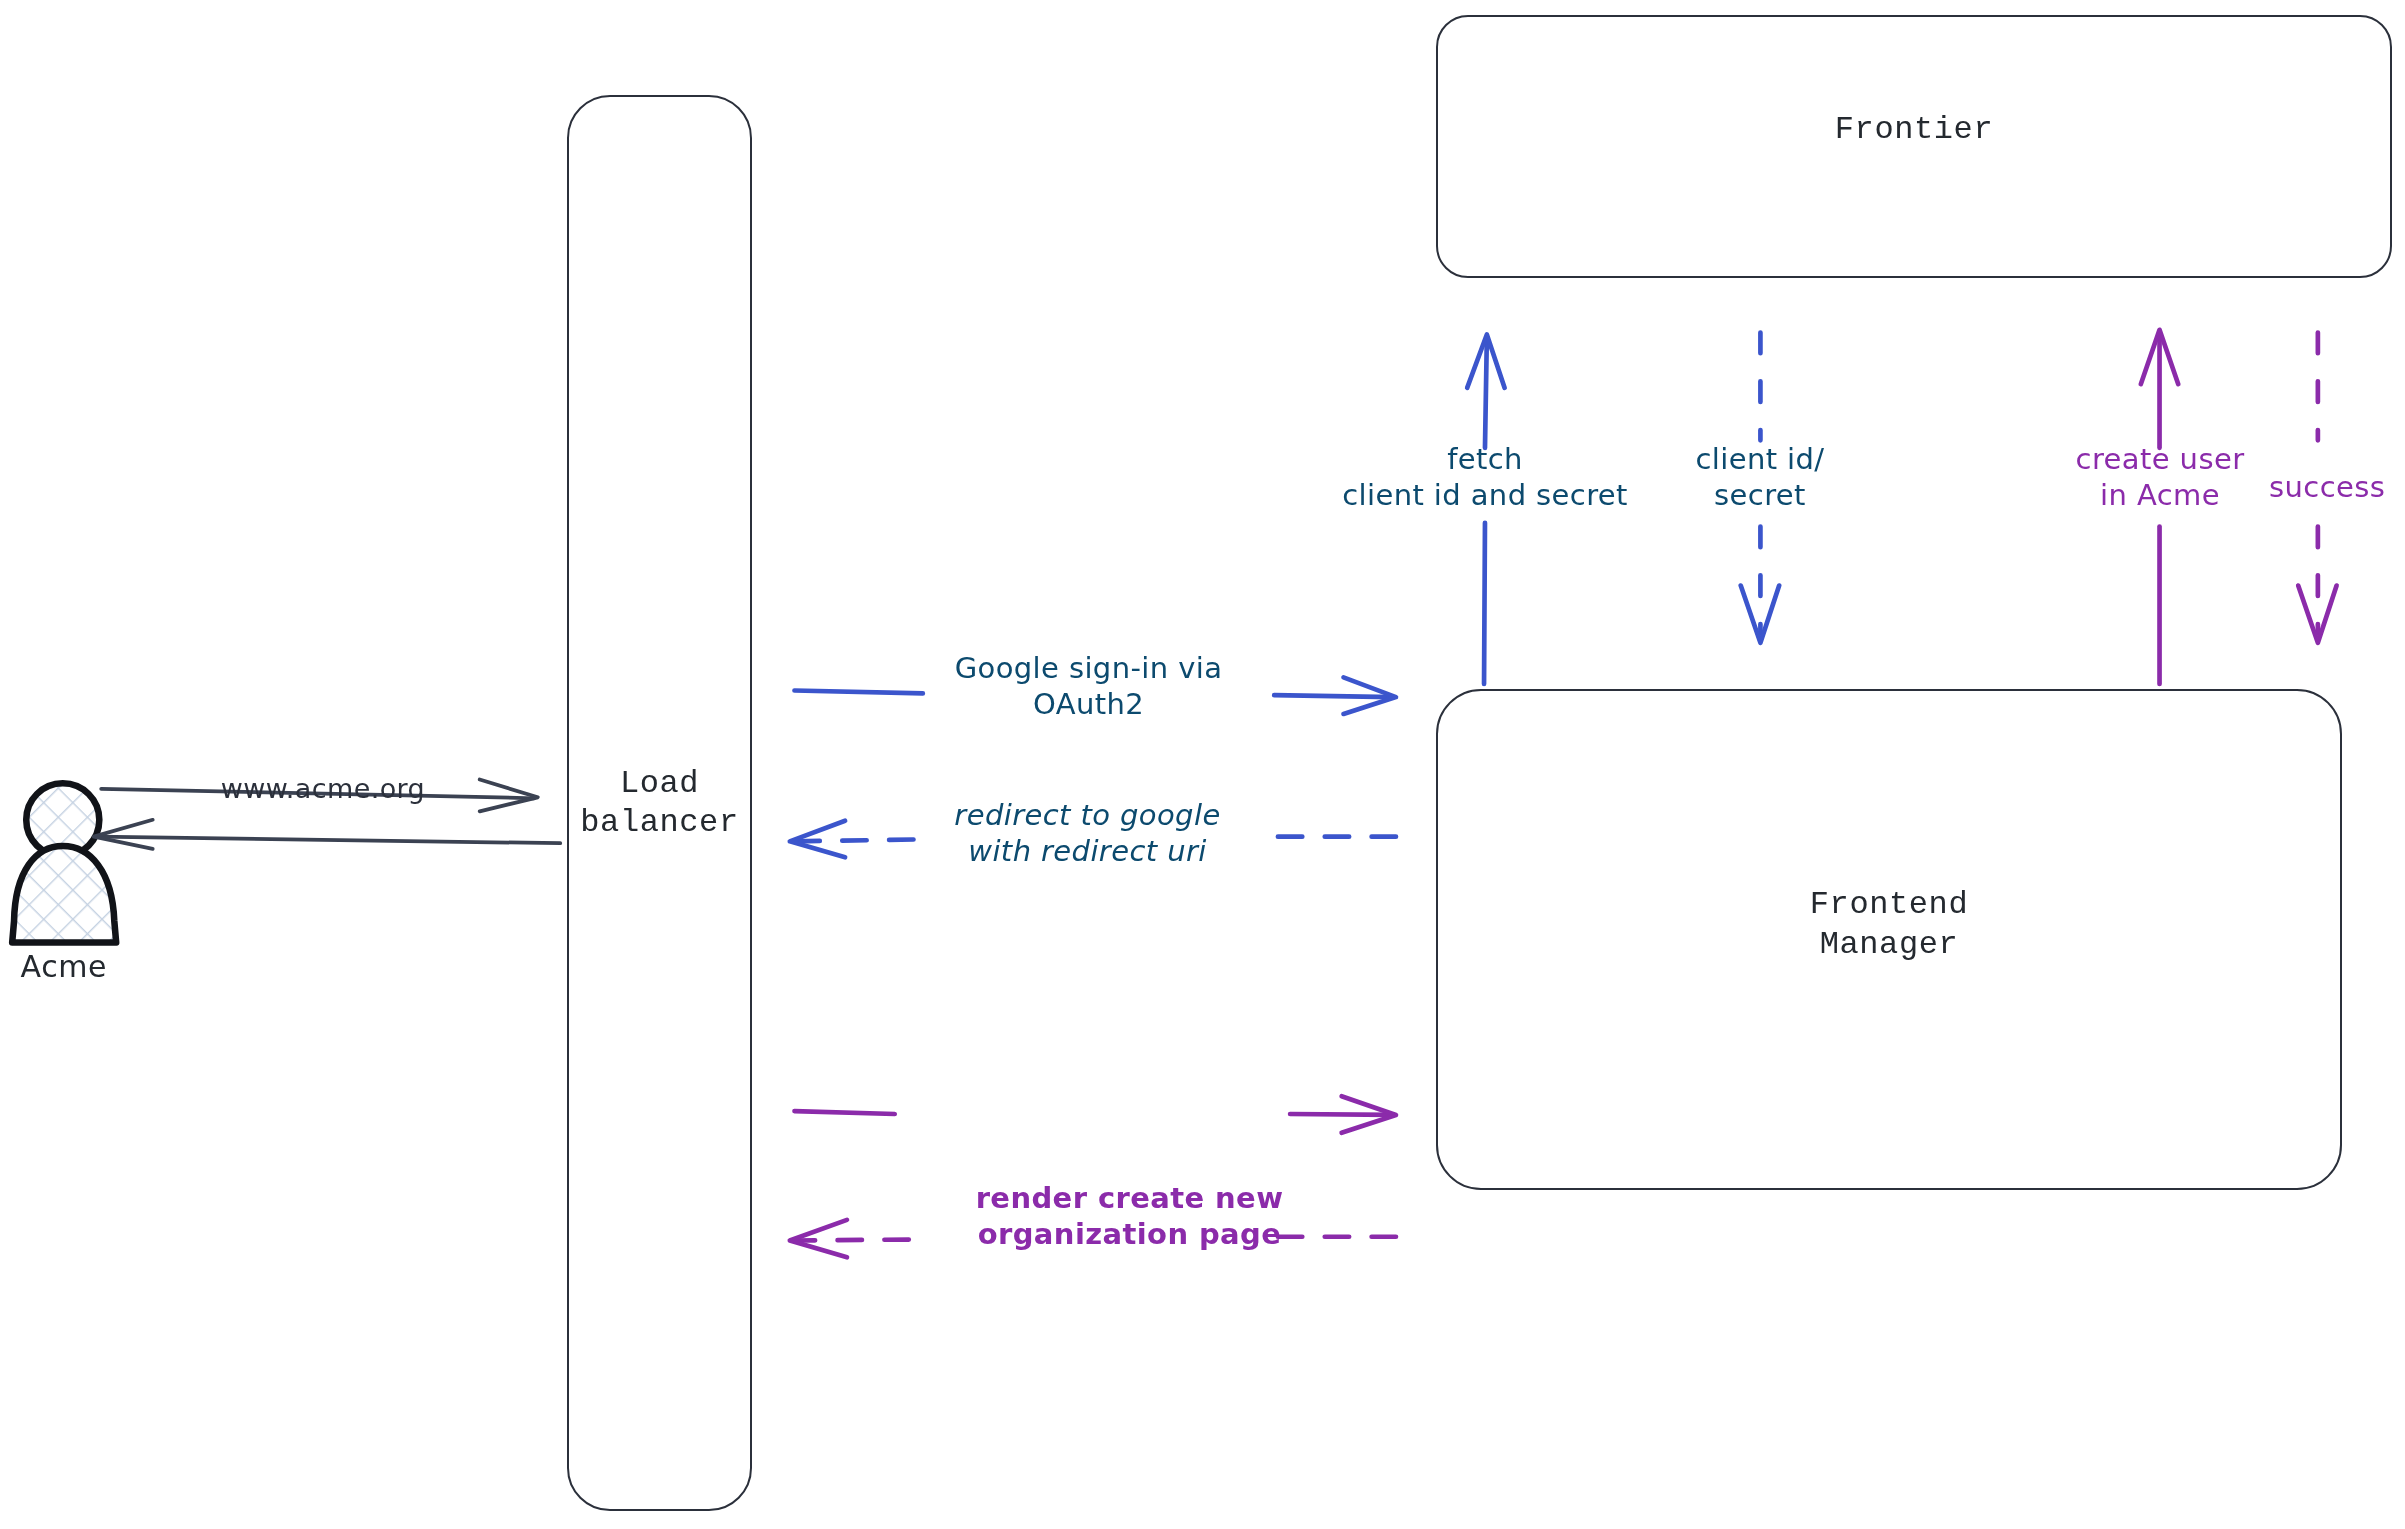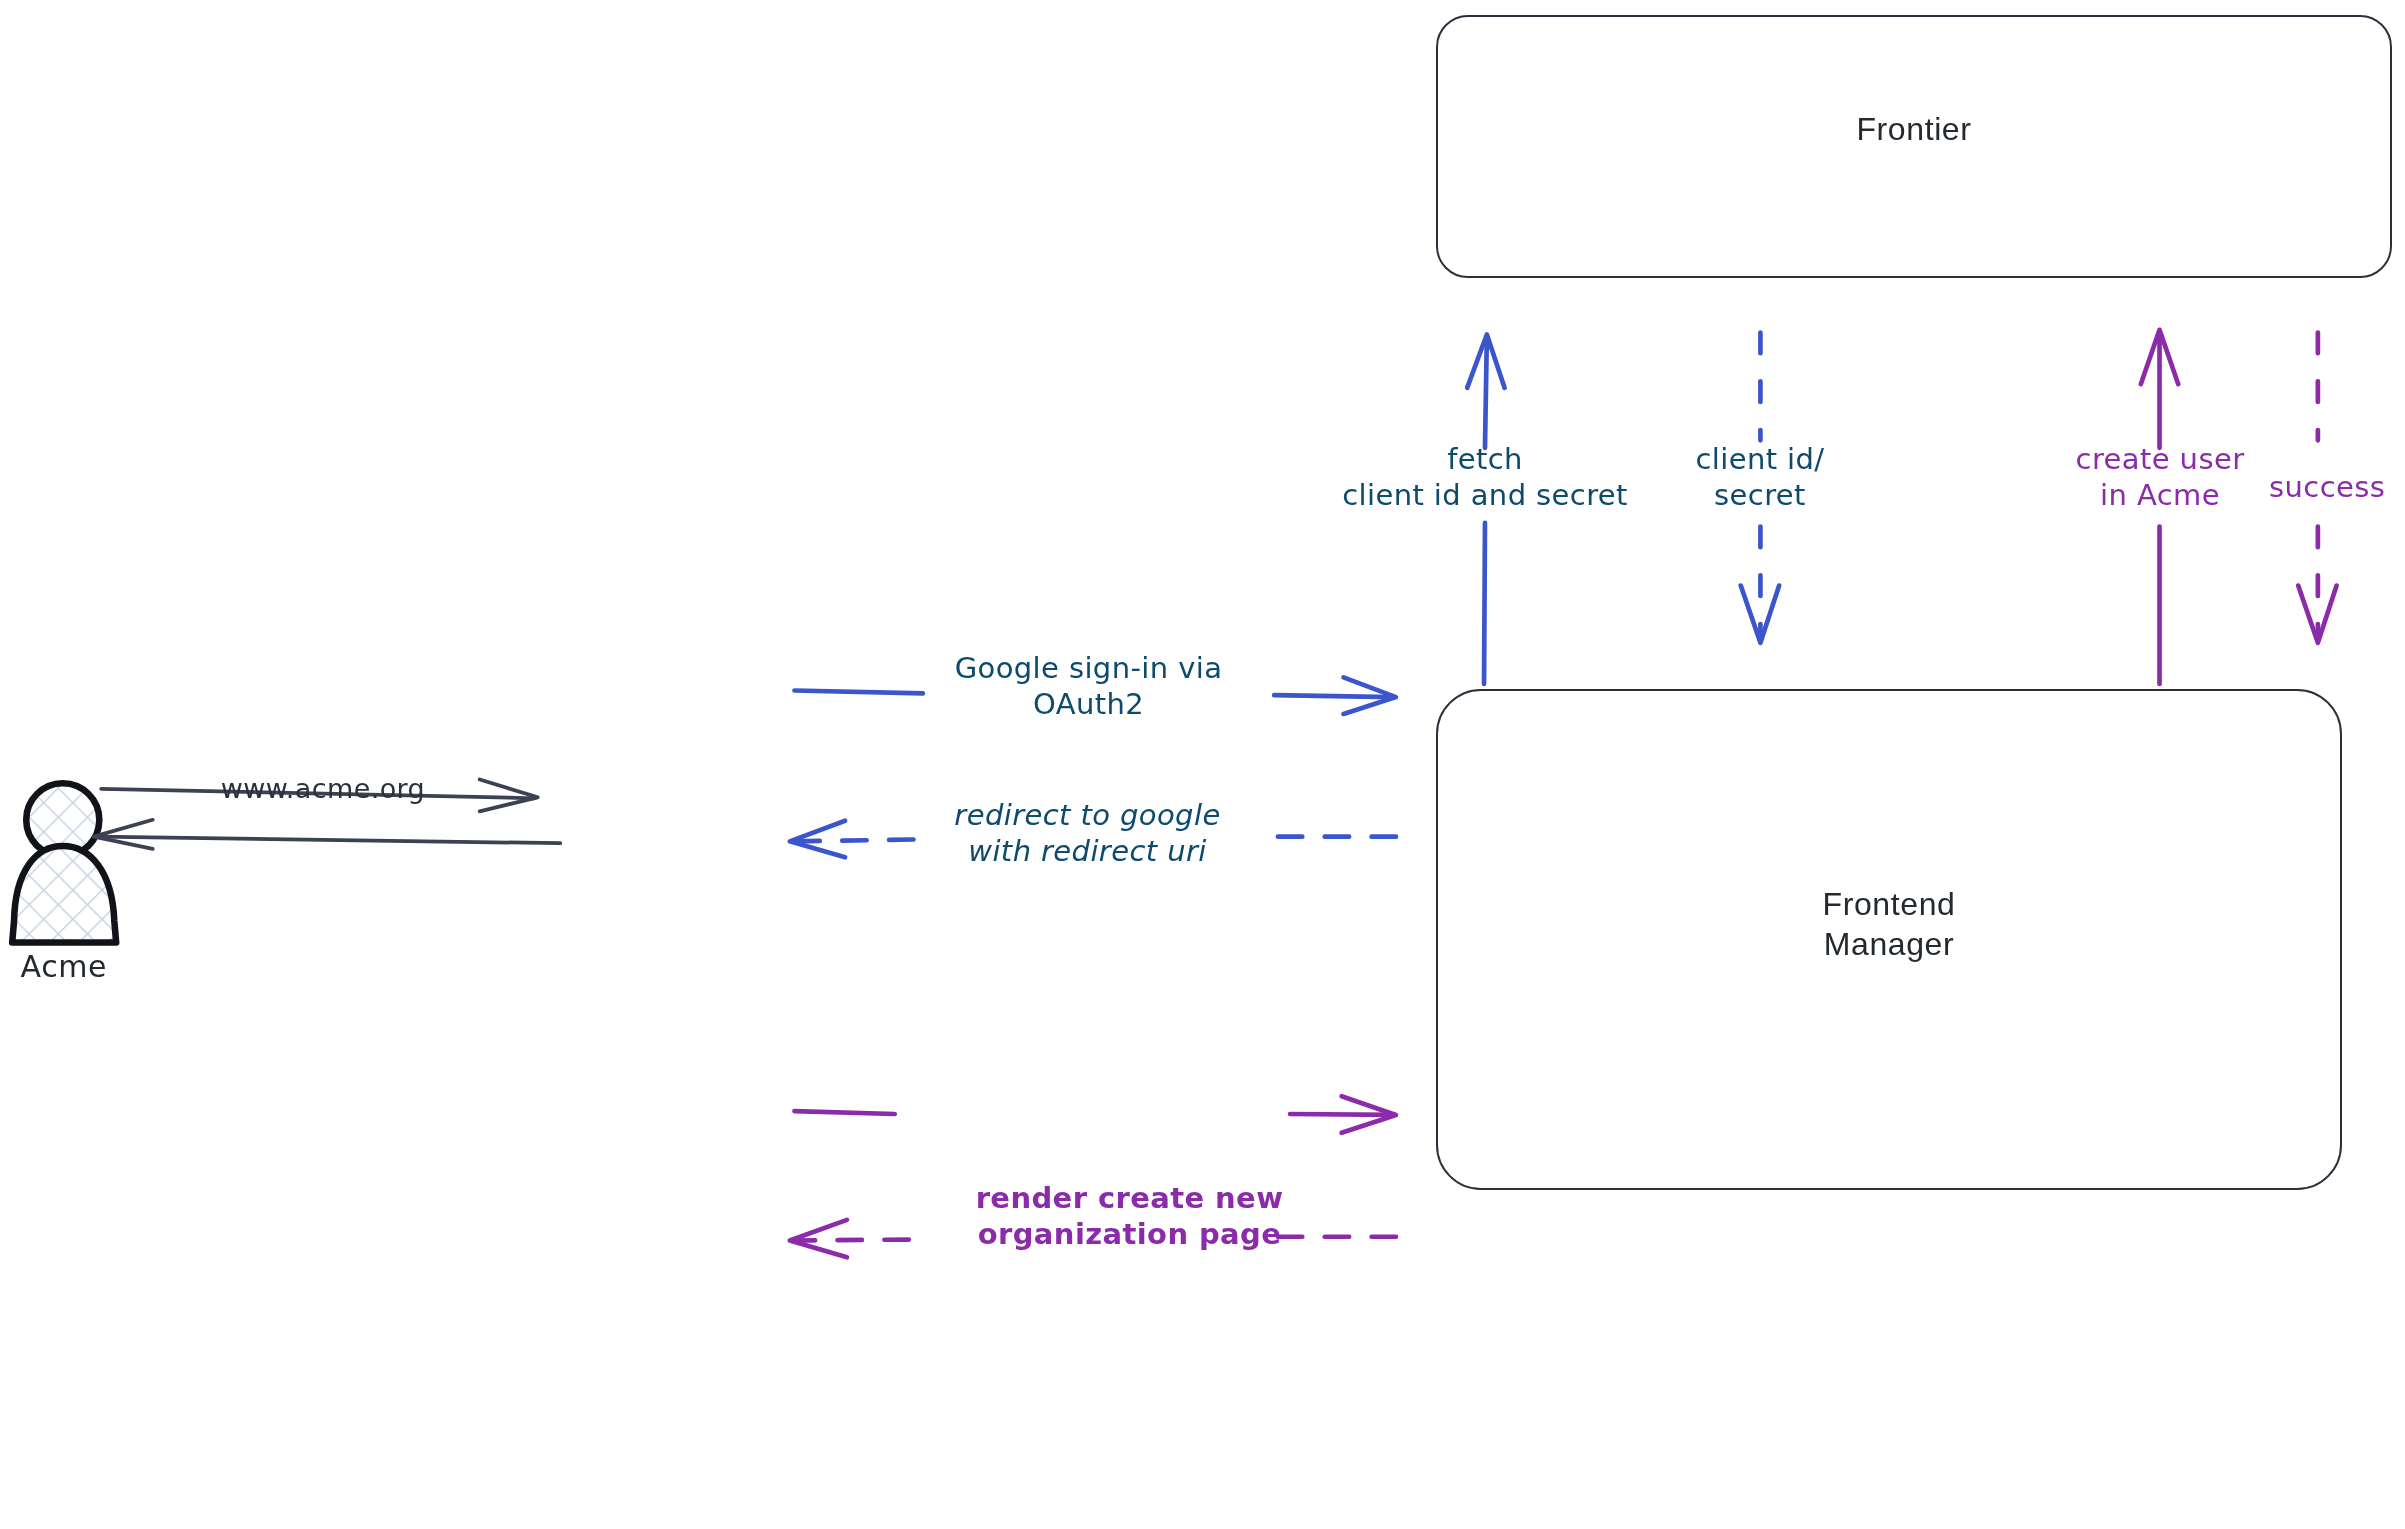--- a/index.html
+++ b/index.html
@@ -28,21 +28,21 @@
   .node-box {
     position: absolute;
     box-sizing: border-box;
     border: 2.8px solid #2b303b;
     background: #ffffff;
     display: flex;
     align-items: center;
     justify-content: center;
   }
   .node-label {
-    font-family: Liberation Sans, sans-serif;
+    font-family: Liberation Mono, monospace;
     color: #24292f;
     font-size: 32px;
     line-height: 1.22;
     text-align: center;
     letter-spacing: 0.6px;
     white-space: pre-line;
   }
   .edge-label {
     position: absolute;
     font-family: "DejaVu Sans", sans-serif;
@@ -61,20 +61,24 @@
     font-size: 30px;
     color: #24292f;
     letter-spacing: 0.6px;
   }
 </style>
 </head>
 <body>
 
 <div id="canvas">
 
+  <div class="node-box" style="left:567px; top:95px; width:185px; height:1416px; border-radius:43px;">
+    <div class="node-label">Load
+balancer</div>
+  </div>
 
   <div class="node-box" style="left:1436px; top:15px; width:956px; height:263px; border-radius:32px;">
     <div class="node-label" style="position:relative; top:-17px;">Frontier</div>
   </div>
 
   <div class="node-box" style="left:1436px; top:689px; width:906px; height:501px; border-radius:45px;">
     <div class="node-label" style="position:relative; top:-15px;">Frontend
 Manager</div>
   </div>
 

